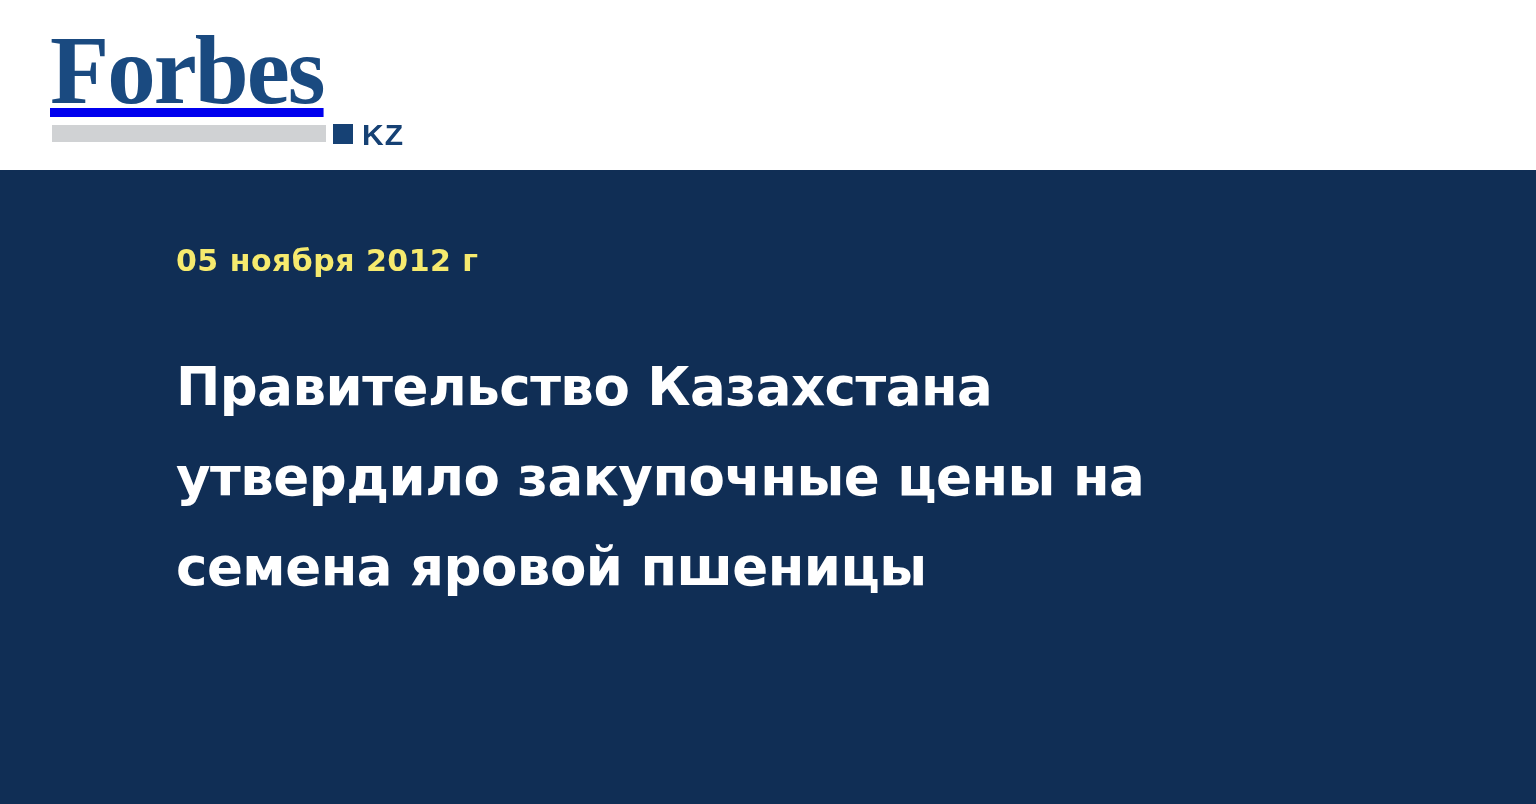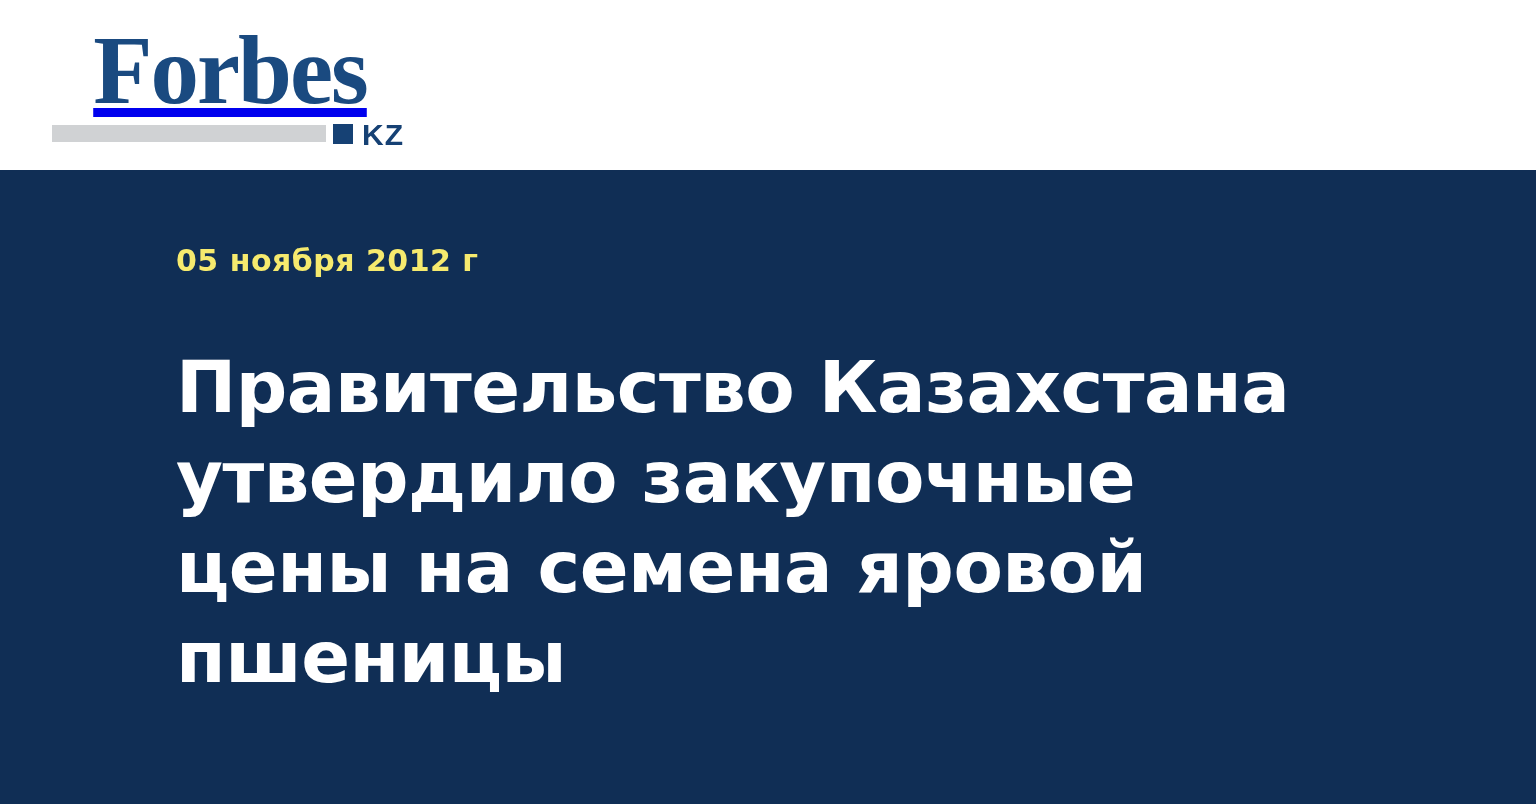--- a/index.html
+++ b/index.html
@@ -25,21 +25,20 @@
 
   
   .masthead {
     position: absolute;
     left: 0;
     top: 0;
     width: 1536px;
     height: 170px;
     background: #ffffff;
     box-sizing: border-box;
-    text-align: center;
   }
 
   .logo {
     position: absolute;
     left: 50px;
     top: 22px;
     width: 360px;
     height: 126px;
   }
 
@@ -112,21 +111,21 @@
     line-height: 34px;
     letter-spacing: 0.5px;
     color: #f6ea6e;
     margin: 0 0 64px 0;
     white-space: nowrap;
   }
 
   .article-title {
     font-family: "DejaVu Sans", "Liberation Sans", sans-serif;
     font-weight: bold;
-    font-size: 72px;
+    font-size: 53px;
     line-height: 90px;
     letter-spacing: -0.5px;
     color: #ffffff;
     margin: 0;
     max-width: 1130px;
   }
 </style>
 </head>
 <body>
 

